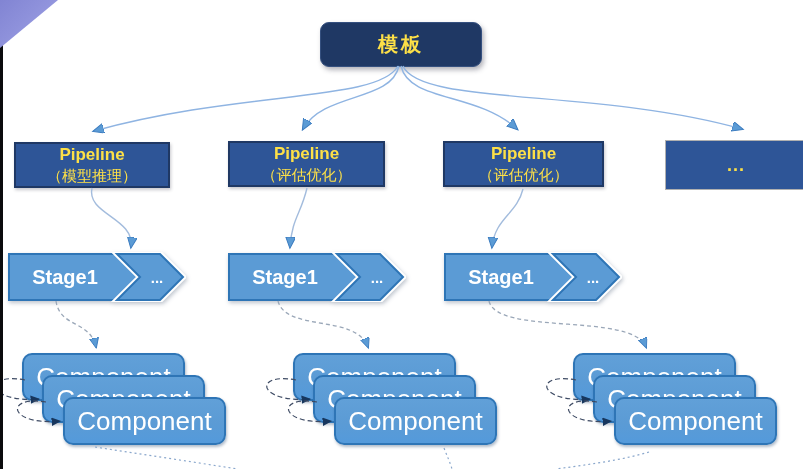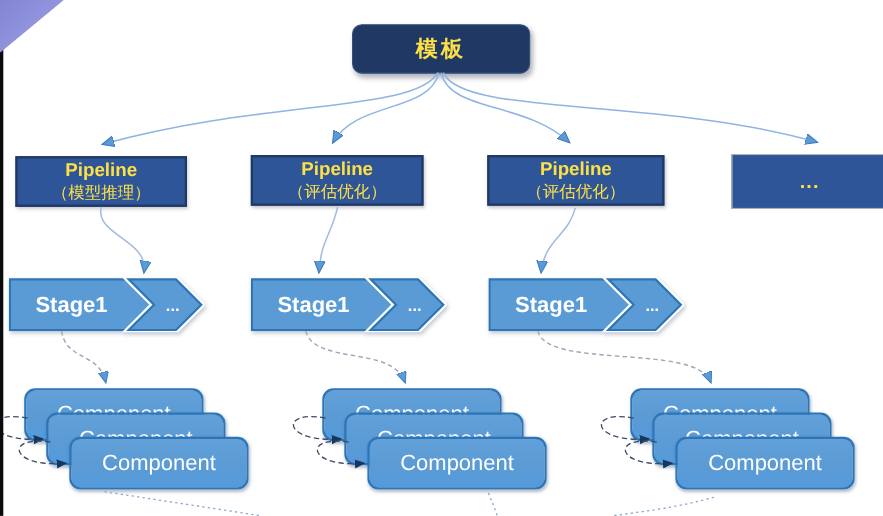--- a/index.html
+++ b/index.html
@@ -39,21 +39,21 @@
   .stage-svg{position:absolute;z-index:3;filter:drop-shadow(1px 2px 2px rgba(40,60,90,.3));}
   .s1{left:8px;top:252px;}
   .s2{left:228px;top:252px;}
   .s3{left:444px;top:252px;}
   .stage-svg text{fill:#ffffff;font-family:"Liberation Sans","DejaVu Sans",sans-serif;font-weight:bold;}
   .comp-card{
     position:absolute;width:163px;height:48px;box-sizing:border-box;
     background:linear-gradient(180deg,#61a0d8 0%,#5b9bd5 55%,#549adb 100%);
     border:2px solid #2e75b6;border-radius:10px;color:#fff;
     display:flex;align-items:center;justify-content:center;
-    font-size:20px;box-shadow:1px 2px 3px rgba(30,60,100,.35);
+    font-size:26px;box-shadow:1px 2px 3px rgba(30,60,100,.35);
   }
   .z1{z-index:1}.z2{z-index:2}.z3{z-index:3}
   #connectors{position:absolute;left:0;top:0;z-index:5;pointer-events:none;}
 </style>
 </head>
 <body>
 
 <div id="canvas">
 
   <svg id="connectors" width="803" height="469" viewBox="0 0 803 469">

